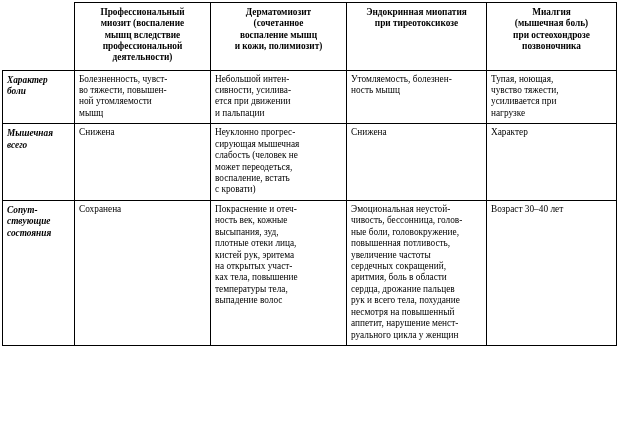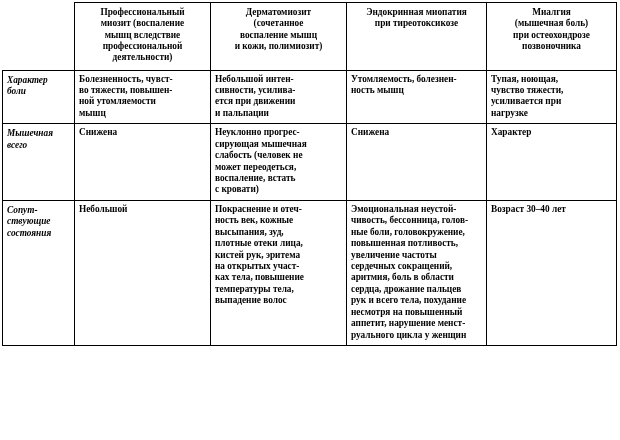--- a/index.html
+++ b/index.html
@@ -32,21 +32,21 @@
   table.cmp col.c1 { width: 136px; }
   table.cmp col.c2 { width: 136px; }
   table.cmp col.c3 { width: 140px; }
   table.cmp col.c4 { width: 130px; }
 
   table.cmp th, table.cmp td {
     border: 1px solid #000000;
     vertical-align: top;
     padding: 3px 4px 4px 4px;
     text-align: left;
-    font-weight: bold;
+    font-weight: normal;
   }
   table.cmp thead th {
     font-weight: bold;
     text-align: center;
     line-height: 1.22;
     padding: 4px 5px 6px 5px;
   }
   table.cmp thead th.corner {
     border-top: none;
     border-left: none;
@@ -161,21 +161,21 @@
           <span class="cellwrap">Характер</span>
         </td>
       </tr>
       <tr>
         <th class="rowhead">
           <span class="rh">Сопут-
 ствующие
 состояния</span>
         </th>
         <td>
-          <span class="cellwrap">Небольшой</span>
+          <span class="cellwrap">Сохранена</span>
         </td>
         <td>
           <span class="cellwrap">Покраснение и отеч-
 ность век, кожные
 высыпания, зуд,
 плотные отеки лица,
 кистей рук, эритема
 на открытых участ-
 ках тела, повышение
 температуры тела,

